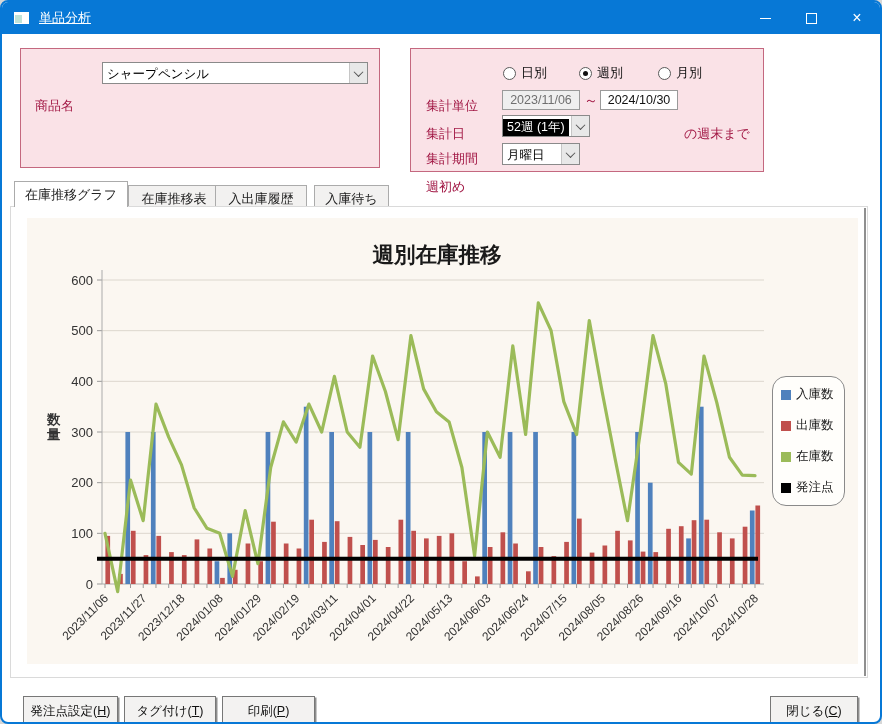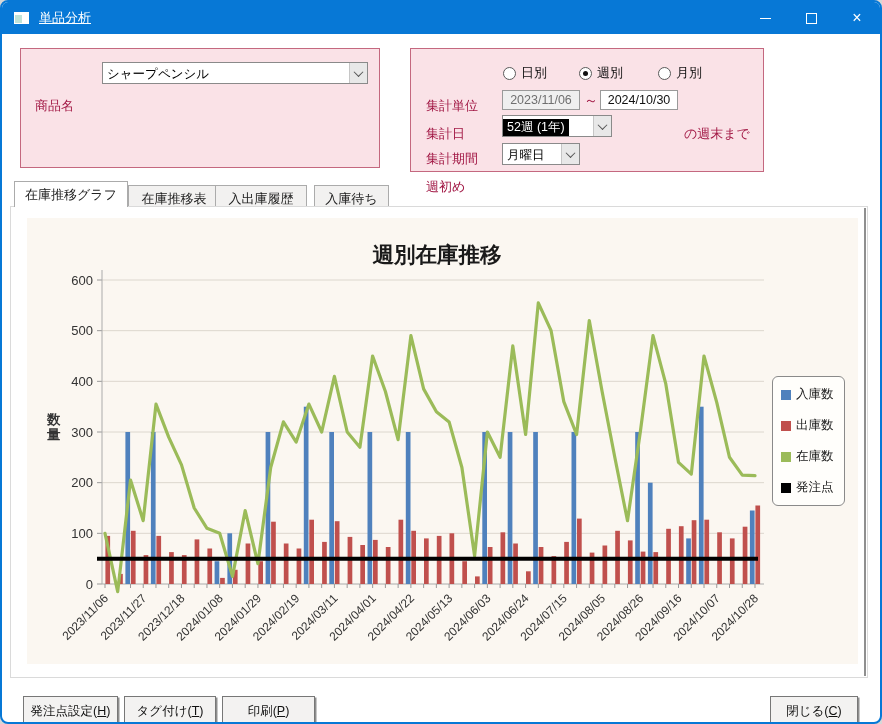--- a/index.html
+++ b/index.html
@@ -23,21 +23,21 @@
   .rcirc{width:13px;height:13px;border:1px solid #5a5a5a;border-radius:50%;background:#fff;display:inline-flex;align-items:center;justify-content:center;margin-right:5px;box-sizing:border-box;}
   .rcirc.on::after{content:'';width:5px;height:5px;border-radius:50%;background:#111;}
   .dfield{position:absolute;border:1px solid #9a9a9a;font-size:12.5px;text-align:center;box-sizing:border-box;font-family:"Liberation Sans",sans-serif;padding:2px 0;}
   .dfield.dis{background:#EFEFEF;color:#6f6f6f;}
   .dfield.en{background:#fff;color:#111;}
   .tab{position:absolute;box-sizing:border-box;border:1px solid #ababab;border-bottom:none;background:#F2F1F0;font-size:13px;display:flex;align-items:flex-start;justify-content:center;padding-top:4px;color:#222;cursor:pointer;}
   .tab.active{background:#fff;z-index:3;}
   .tabpage{position:absolute;left:8px;top:204px;width:858px;height:472px;background:#fff;border:1px solid #DADADA;box-sizing:border-box;}
   .chartpanel{position:absolute;left:25px;top:216px;width:831px;height:446px;background:#FBF7F1;}
   .vline{position:absolute;left:862px;top:206px;width:2px;height:468px;background:#8f8f8f;}
-  .legend{position:absolute;left:770px;top:374px;width:73px;background:#FFFEFB;border:1px solid #8a8a8a;border-radius:6px;box-sizing:border-box;padding:9px 8px;display:flex;flex-direction:column;gap:14px;z-index:4;}
+  .legend{position:absolute;left:770px;top:374px;width:73px;background:#FFFEFB;border:1px solid #8a8a8a;border-radius:14px;box-sizing:border-box;padding:9px 8px;display:flex;flex-direction:column;gap:14px;z-index:4;}
   .litem{display:flex;align-items:center;font-size:12.5px;color:#1a1a1a;white-space:nowrap;}
   .lsw{width:10px;height:10px;margin-right:5px;flex:0 0 auto;}
   .btn{position:absolute;height:31px;background:#F3F2F1;border:1px solid #777;box-shadow:1.5px 1.5px 0 0 #8f8f8f;font-size:12.5px;color:#111;font-family:"Liberation Sans",sans-serif;cursor:pointer;padding:0 6px;}
   svg text{font-family:"Liberation Sans",sans-serif;}
   .tilde{position:absolute;color:#A21845;font-size:14px;}
 </style>
 </head>
 <body>
 
 <div class="window">
@@ -82,21 +82,21 @@
     <span>月別</span>
   </div>
 
   <div class="plabel" style="left:424px;top:92px;">集計日</div>
   <input class="dfield dis" style="left: 500px; top: 88px; width: 78px; height: 20px;" readonly="" value="2023/11/06">
   <span class="tilde" style="left:582px;top:90px;">～</span>
   <input class="dfield en" style="left: 598px; top: 88px; width: 78px; height: 20px;" value="2024/10/30">
   <span class="plabel" style="left:682px;top:92px;">の週末まで</span>
 
   <div class="plabel" style="left:424px;top:117px;">集計期間</div>
-  <div class="combo" style="left:500px;top:113px;width:110px;height:22px;">
+  <div class="combo" style="left:500px;top:113px;width:88px;height:22px;">
     <span class="val hl">52週 (1年)</span>
     <span style="flex:1"></span>
     <span class="arrowbox">
         <span class="chev"></span>
       </span>
   </div>
 
   <div class="plabel" style="left:424px;top:145px;">週初め</div>
   <div class="combo" style="left:500px;top:141px;width:78px;height:22px;">
     <span class="val">月曜日</span>

